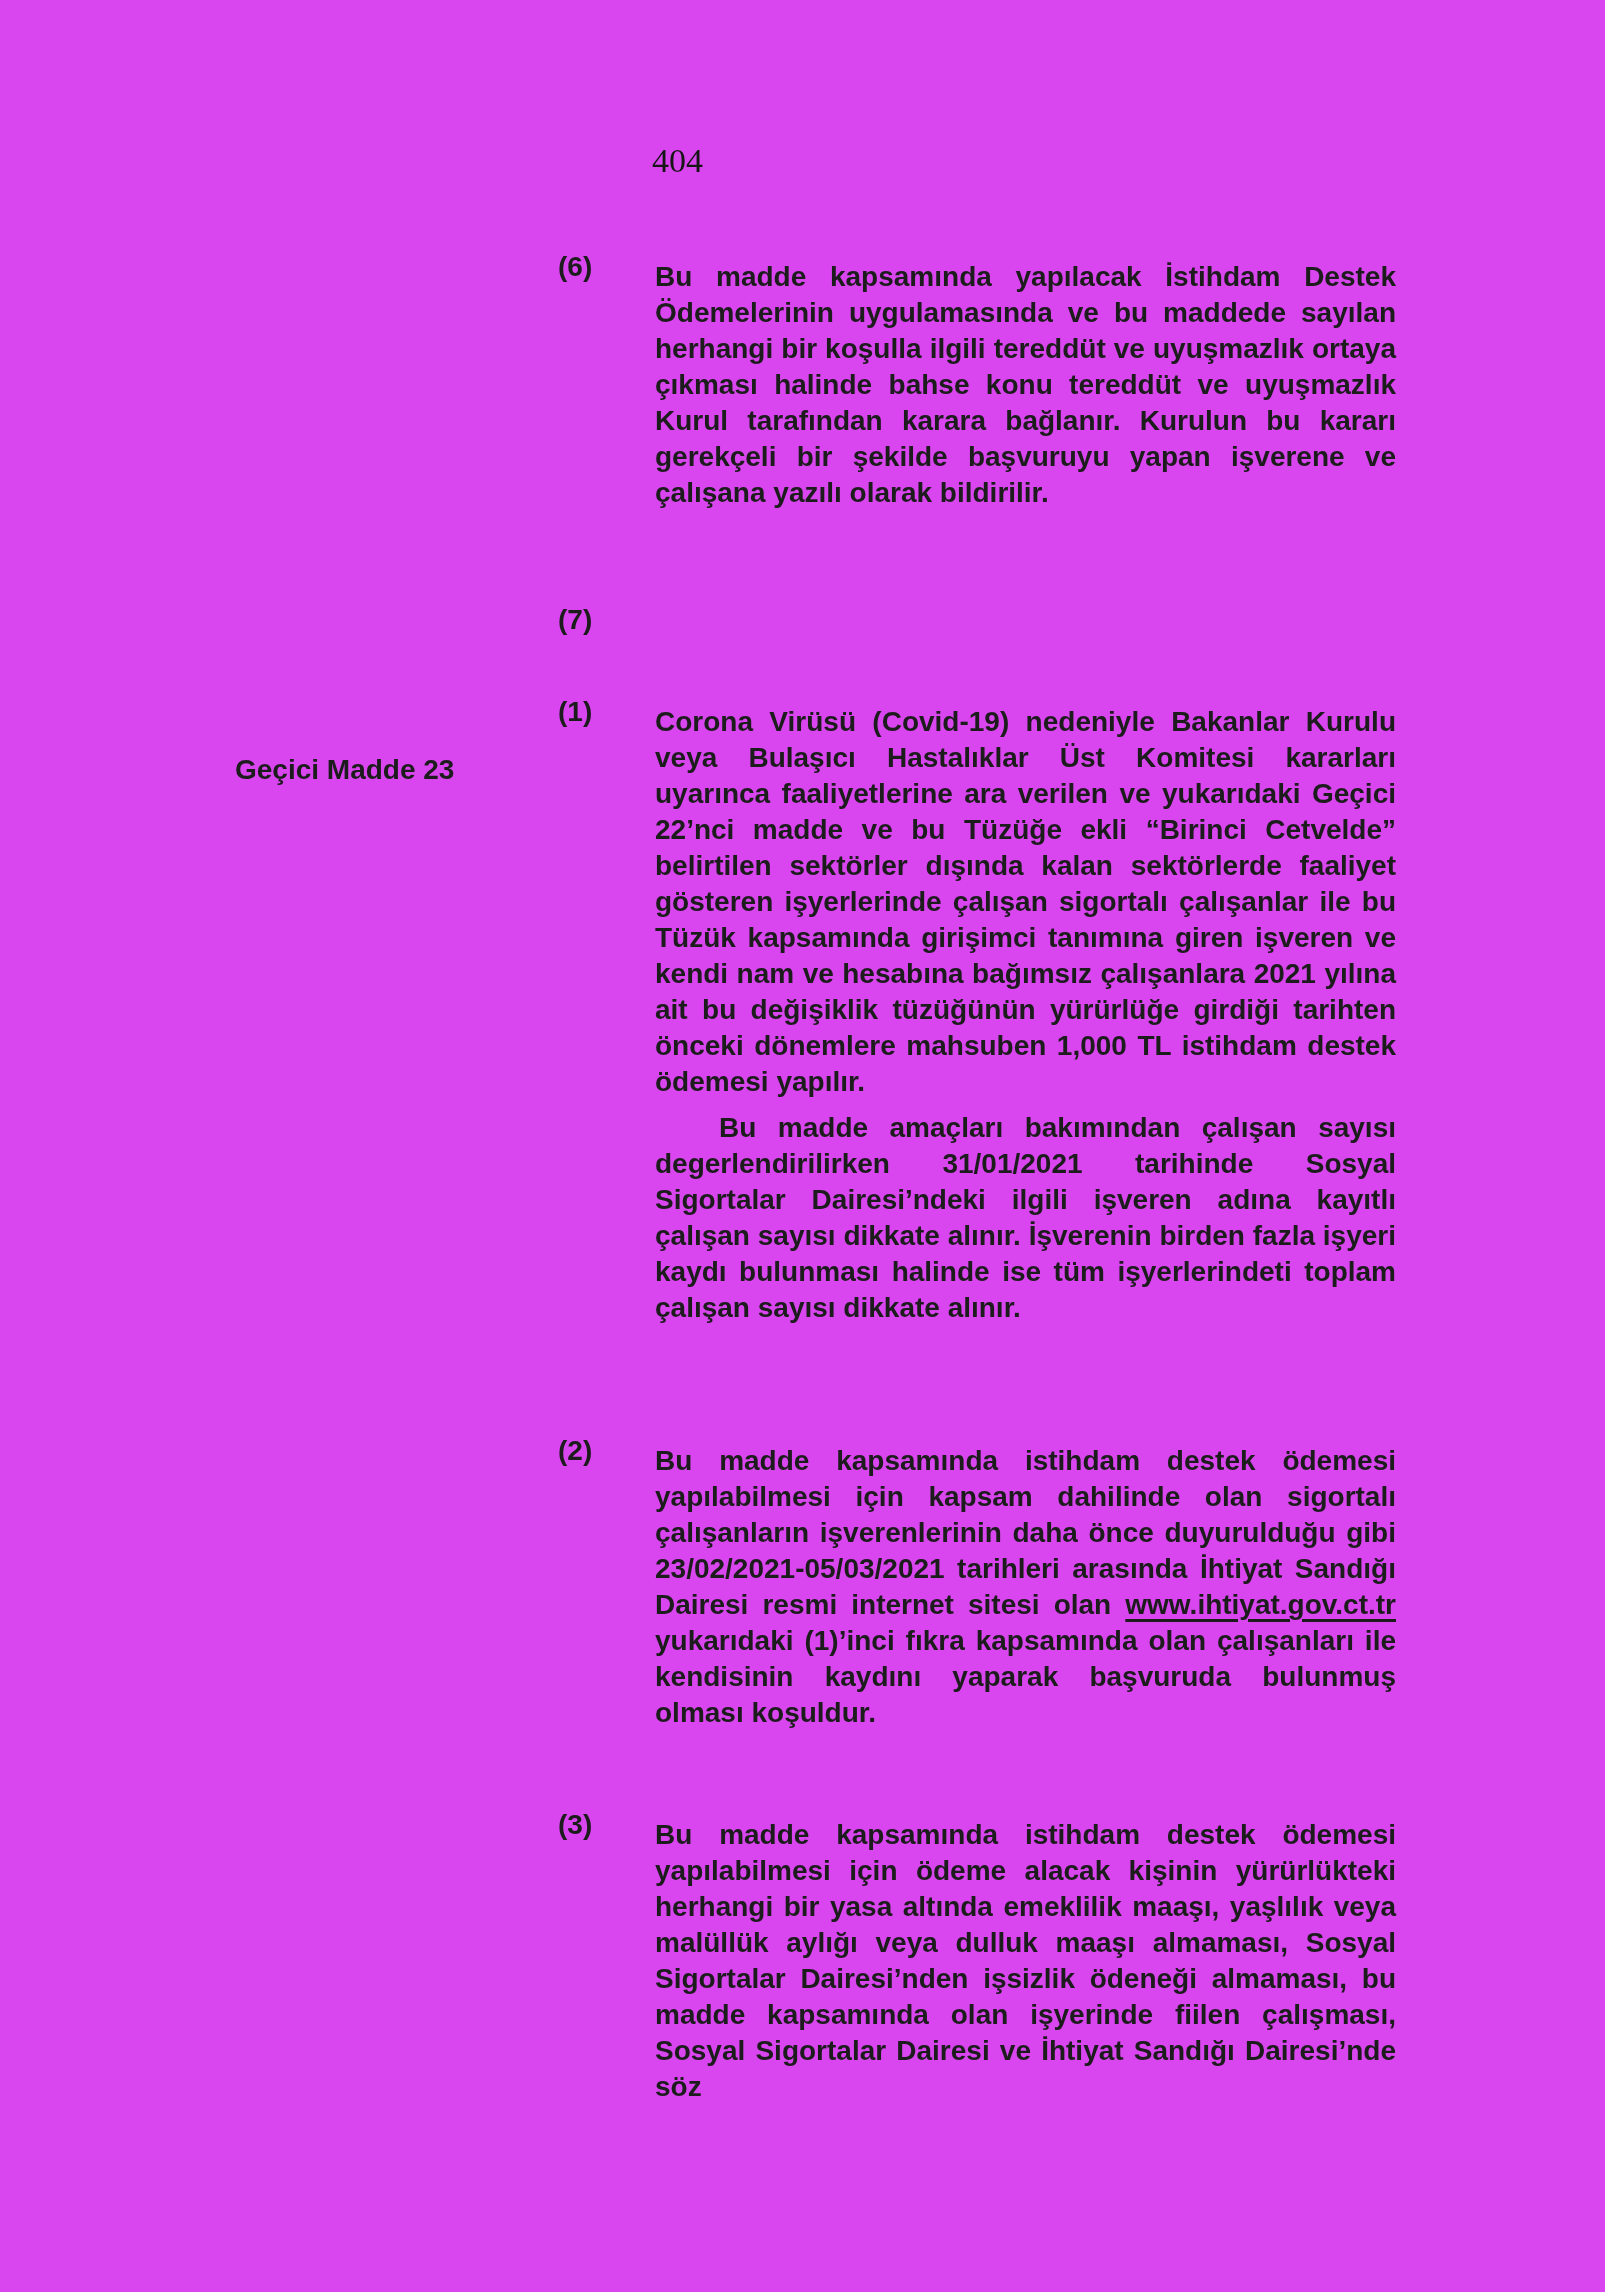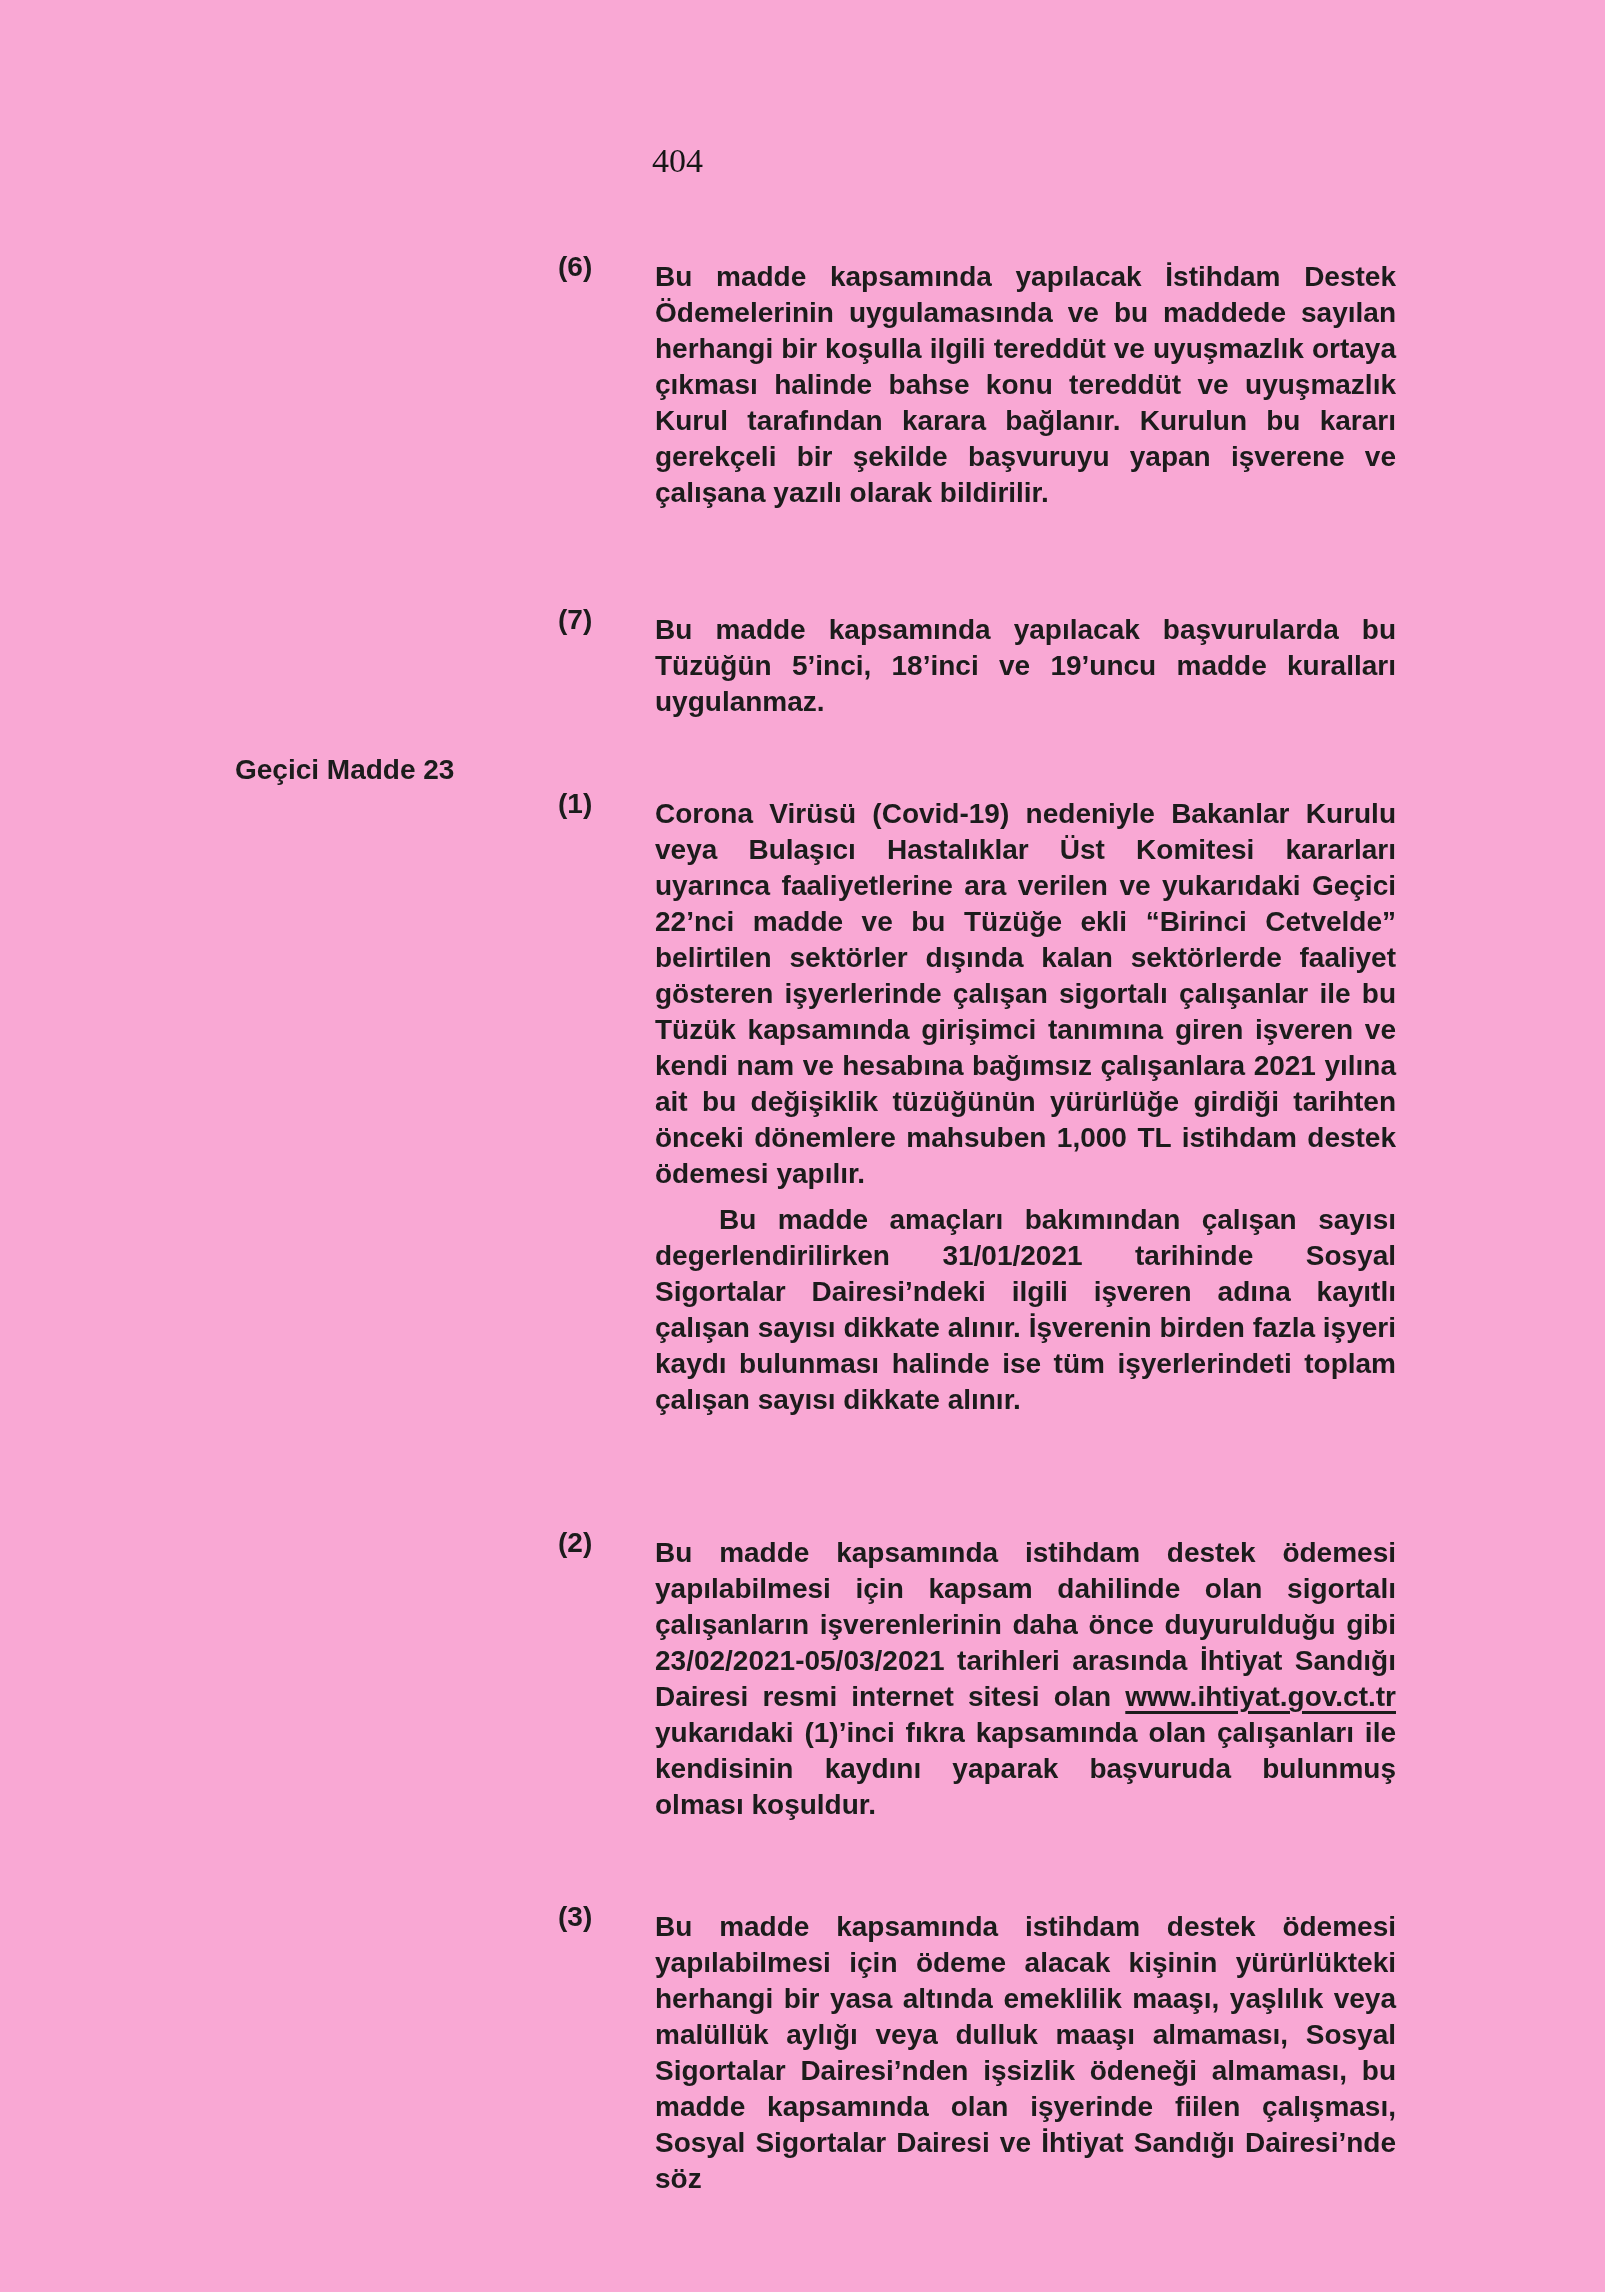--- a/index.html
+++ b/index.html
@@ -1,21 +1,21 @@
 <!DOCTYPE html>
 <html lang="tr" style="font-size:14.3px"><head>
 <meta charset="utf-8">
 <style>
   html, body { margin: 0; padding: 0; background: #e8e8e8; }
   .page {
     position: relative;
     width: 1606px;
     height: 2293px;
     margin: 0 auto;
-    background: #f9a8d4;
+    background: #d946ef;
     color: #1c1c1c;
     font-family: "Liberation Sans", sans-serif;
     overflow: hidden;
     text-decoration: underline;
   }
   .page-number {
     position: absolute;
     top: 142px;
     left: 588px;
     width: 179px;
@@ -80,23 +80,20 @@
 
     <div class="para para-6">
       <div class="para-num">(6)</div>
       <div class="para-body">
         <p>Bu madde kapsamında yapılacak İstihdam Destek Ödemelerinin uygulamasında ve bu maddede sayılan herhangi bir koşulla ilgili tereddüt ve uyuşmazlık ortaya çıkması halinde bahse konu tereddüt ve uyuşmazlık Kurul tarafından karara bağlanır. Kurulun bu kararı gerekçeli bir şekilde başvuruyu yapan işverene ve çalışana yazılı olarak bildirilir.</p>
       </div>
     </div>
 
     <div class="para para-7">
       <div class="para-num">(7)</div>
-      <div class="para-body">
-        <p>Bu madde kapsamında yapılacak başvurularda bu Tüzüğün 5’inci, 18’inci ve 19’uncu madde kuralları uygulanmaz.</p>
-      </div>
     </div>
 
     <div class="para para-g1">
       <div class="para-num">(1)</div>
       <div class="para-body">
         <p>Corona Virüsü (Covid-19) nedeniyle Bakanlar Kurulu veya Bulaşıcı Hastalıklar Üst Komitesi kararları uyarınca faaliyetlerine ara verilen ve yukarıdaki Geçici 22’nci madde ve bu Tüzüğe ekli “Birinci Cetvelde” belirtilen sektörler dışında kalan sektörlerde faaliyet gösteren işyerlerinde çalışan sigortalı çalışanlar ile bu Tüzük kapsamında girişimci tanımına giren işveren ve kendi nam ve hesabına bağımsız çalışanlara 2021 yılına ait bu değişiklik tüzüğünün yürürlüğe girdiği tarihten önceki dönemlere mahsuben 1,000 TL istihdam destek ödemesi yapılır.</p>
         <p class="indented">Bu madde amaçları bakımından çalışan sayısı degerlendirilirken 31/01/2021 tarihinde Sosyal Sigortalar Dairesi’ndeki ilgili işveren adına kayıtlı çalışan sayısı dikkate alınır. İşverenin birden fazla işyeri kaydı bulunması halinde ise tüm işyerlerindeti toplam çalışan sayısı dikkate alınır.</p>
       </div>
     </div>
 

